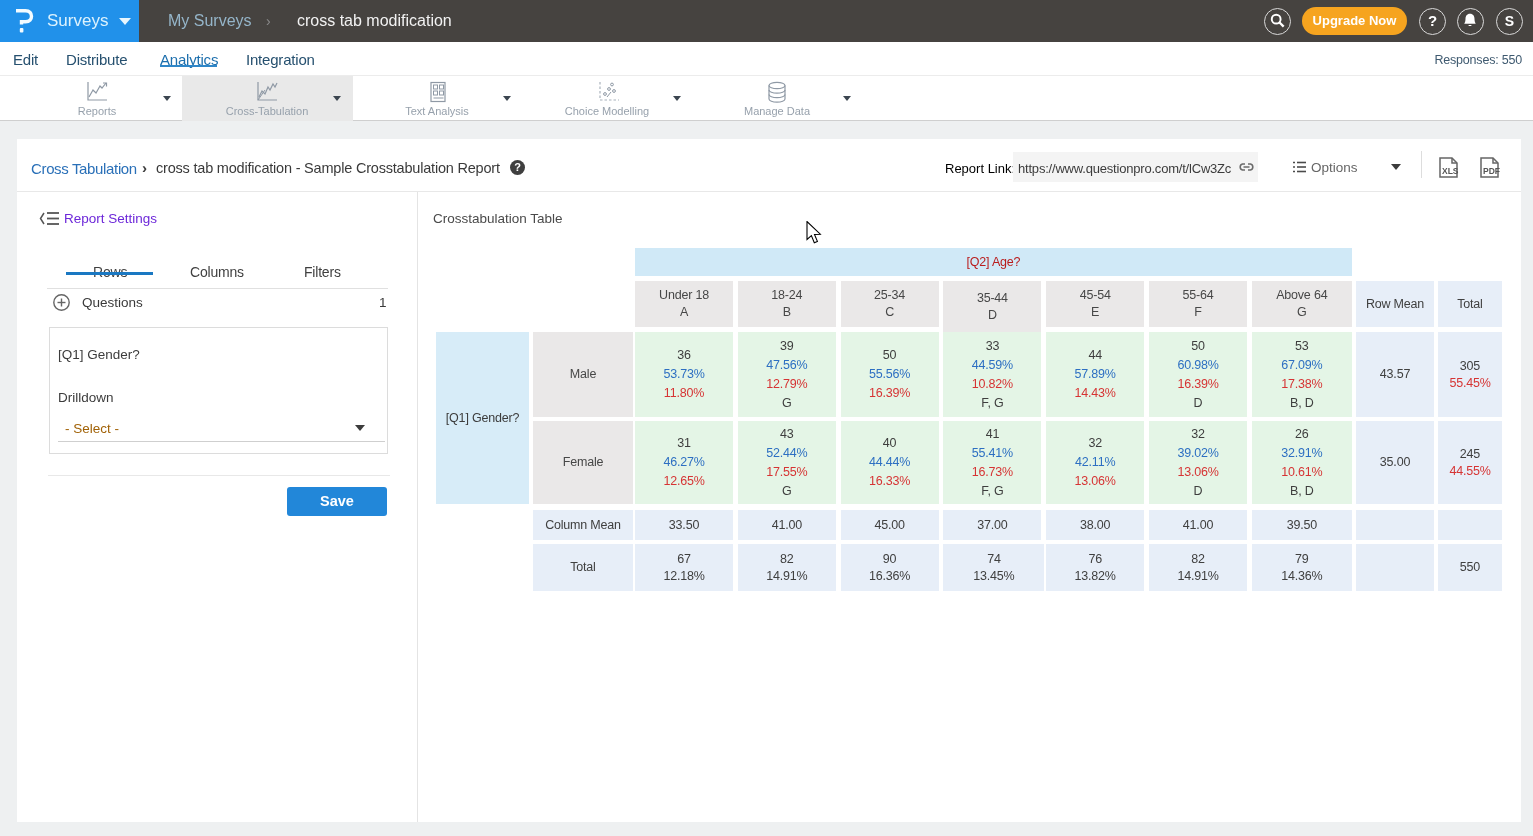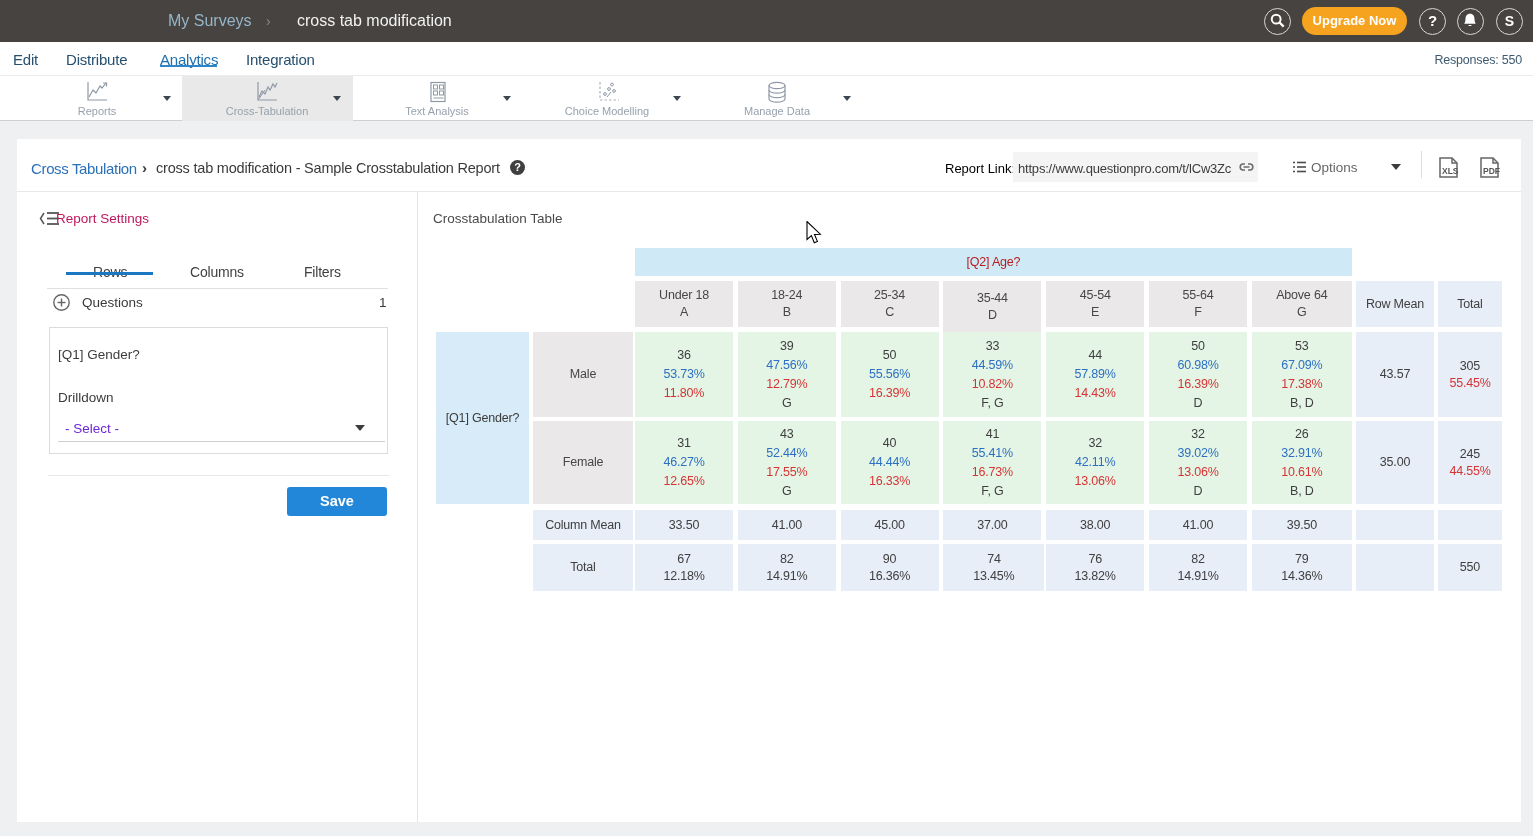--- a/index.html
+++ b/index.html
@@ -39,20 +39,28 @@
 .hgray span,.hblue span,.band span{line-height:17px}
 .band{background:#d0e9f7;color:#b91c1c}
 .hgray{background:#eae8e8;color:#474747}
 .hblue{background:#e7eef8;color:#404040}
 .stub{background:#d7ecf8;color:#3c3c3c}
 .green{background:#e4f5e6}
 .bl{color:#2d6fc2}
 .rd{color:#d63434}
 </style></head><body>
 <div id="topbar">
+ <div id="logo">
+  <svg width="24" height="30" viewBox="0 0 24 30" style="position:absolute;left:12px;top:6px">
+   <path d="M4 4.7 H13.5 C17.8 4.7 19.5 7.4 19.5 10.2 C19.5 13 17.8 15.7 13.5 15.7 H9.5 V18.6" fill="none" stroke="#f3fbff" stroke-width="3.4"></path>
+   <rect x="7.8" y="22" width="3.6" height="4.6" rx="1" fill="#f3fbff"></rect>
+  </svg>
+  <span id="surveys">Surveys</span>
+  <span class="caret" style="position:absolute;left:119px;top:18px"></span>
+ </div>
  <span id="bc1">My Surveys</span>
  <span id="bc-sep">›</span>
  <span id="bc2">cross tab modification</span>
  <div class="cbtn" style="left:1264px;top:8px">
   <svg width="15" height="15" viewBox="0 0 17 17" style="position:absolute;left:5px;top:4px">
    <circle cx="7" cy="7" r="5" fill="none" stroke="#fff" stroke-width="2.2"></circle>
    <line x1="10.8" y1="10.8" x2="15.5" y2="15.5" stroke="#fff" stroke-width="2.6"></line>
   </svg>
  </div>
  <div id="upgrade">Upgrade Now</div>
@@ -156,38 +164,38 @@
  <text x="4" y="17" font-size="8.5" font-weight="bold" fill="#555" font-family="Liberation Sans">PDF</text>
 </svg>
 <svg class="lp" style="left:39px;top:211px" width="20" height="15" viewBox="0 0 20 15">
  <path d="M5 2 L1.5 7.5 L5 13" fill="none" stroke="#555" stroke-width="1.5"></path>
  <g stroke="#555" stroke-width="1.8">
       <line x1="8" y1="2" x2="20" y2="2"></line>
       <line x1="8" y1="7.5" x2="20" y2="7.5"></line>
       <line x1="8" y1="13" x2="20" y2="13"></line>
     </g>
 </svg>
-<span class="lp" style="left:56px;top:211px;color:#be185d">Report Settings</span>
+<span class="lp" style="left:64px;top:211px;color:#6d28d9">Report Settings</span>
 <div id="tabs" class="lp" style="left:47px;top:264px;width:341px;height:25px;border-bottom:1px solid #e0e0e0">
  <span class="t" style="left:46px">Rows</span>
  <span class="t" style="left:143px">Columns</span>
  <span class="t" style="left:257px">Filters</span>
 </div>
 <div class="lp" style="left:66px;top:272px;width:87px;height:3px;background:#1a78c2"></div>
 <svg class="lp" style="left:53px;top:294px" width="17" height="17" viewBox="0 0 17 17">
  <circle cx="8.5" cy="8.5" r="7.7" fill="none" stroke="#666" stroke-width="1.4"></circle>
  <line x1="4.5" y1="8.5" x2="12.5" y2="8.5" stroke="#666" stroke-width="1.4"></line>
  <line x1="8.5" y1="4.5" x2="8.5" y2="12.5" stroke="#666" stroke-width="1.4"></line>
 </svg>
 <span class="lp" style="left:82px;top:295px">Questions</span>
 <span class="lp" style="left:379px;top:295px">1</span>
 <div class="lp" style="left:49px;top:327px;width:339px;height:127px;border:1px solid #dcdcdc"></div>
 <span class="lp" style="left:58px;top:347px;color:#3c3c3c">[Q1] Gender?</span>
 <span class="lp" style="left:58px;top:390px;color:#3c3c3c">Drilldown</span>
-<span class="lp" style="left:65px;top:421px;color:#6d28d9">- Select -</span>
+<span class="lp" style="left:65px;top:421px;color:#a16207">- Select -</span>
 <span class="caret lp" style="left:355px;top:425px;border-top-color:#3c3c3c;border-left-width:5.5px;border-right-width:5.5px;border-top-width:6.5px"></span>
 <div class="lp" style="left:58px;top:441px;width:327px;height:1px;background:#cfcfcf"></div>
 <div class="lp" style="left:48px;top:475px;width:342px;height:1px;background:#e8e8e8"></div>
 <div class="lp" style="left:287px;top:487px;width:100px;height:29px;background:#2287d9;border-radius:3px;color:#fff;font-size:14.5px;font-weight:bold;text-align:center;line-height:29px">Save</div>
 <span class="lp" style="left:433px;top:211px;color:#4a4a4a">Crosstabulation Table</span>
 <svg class="lp" style="left:806px;top:221px" width="17" height="26" viewBox="0 0 17 26">
  <path d="M1 0.5 L1 18.5 L5.4 14.6 L8.3 21.7 L11.4 20.4 L8.5 13.4 L14.3 13.2 Z" fill="#fff" stroke="#000" stroke-width="1.1"></path>
 </svg>
 <div class="tc band" style="left:635px;top:248px;width:716.8px;height:28px">
     <span>[Q2] Age?</span>

